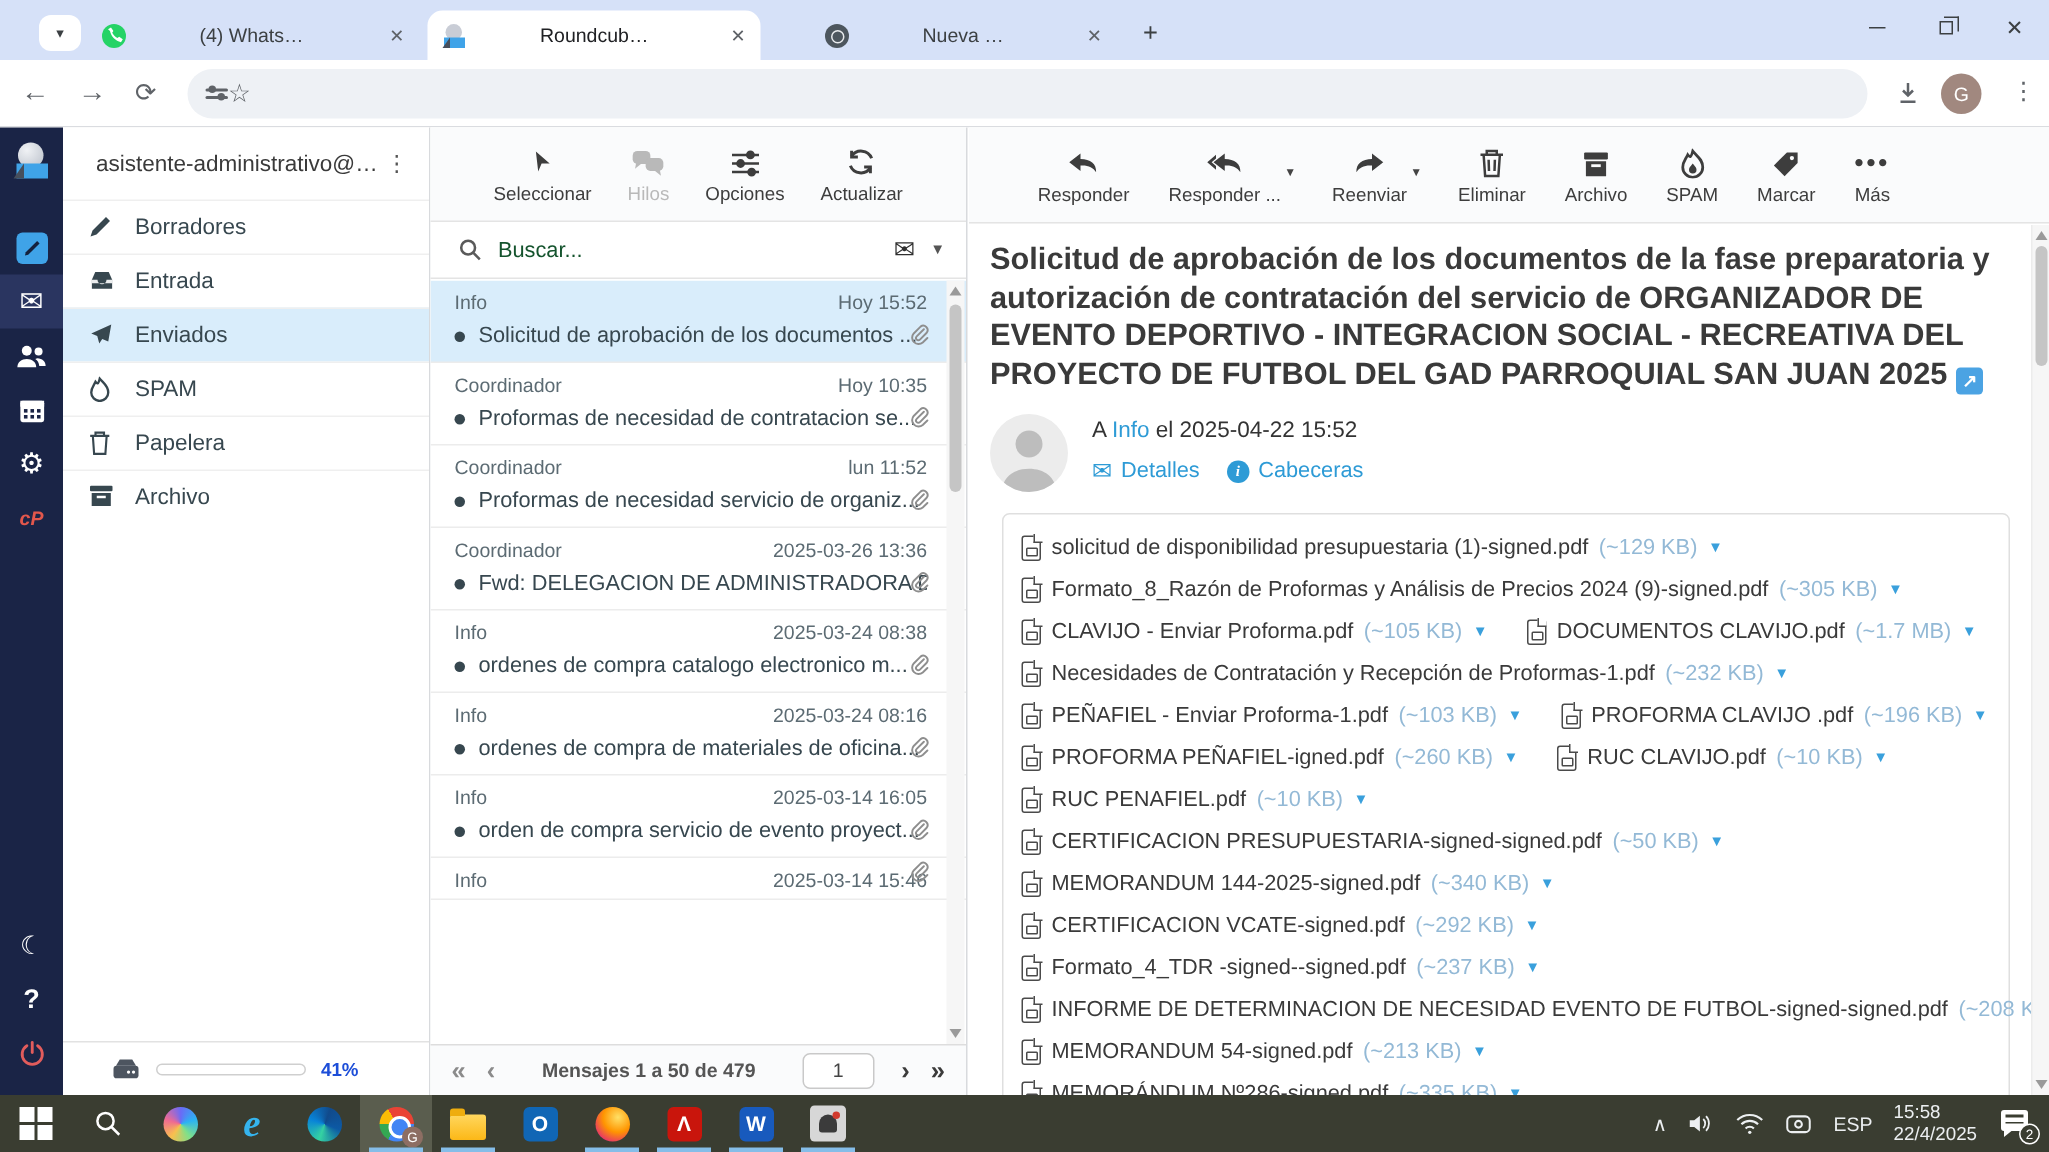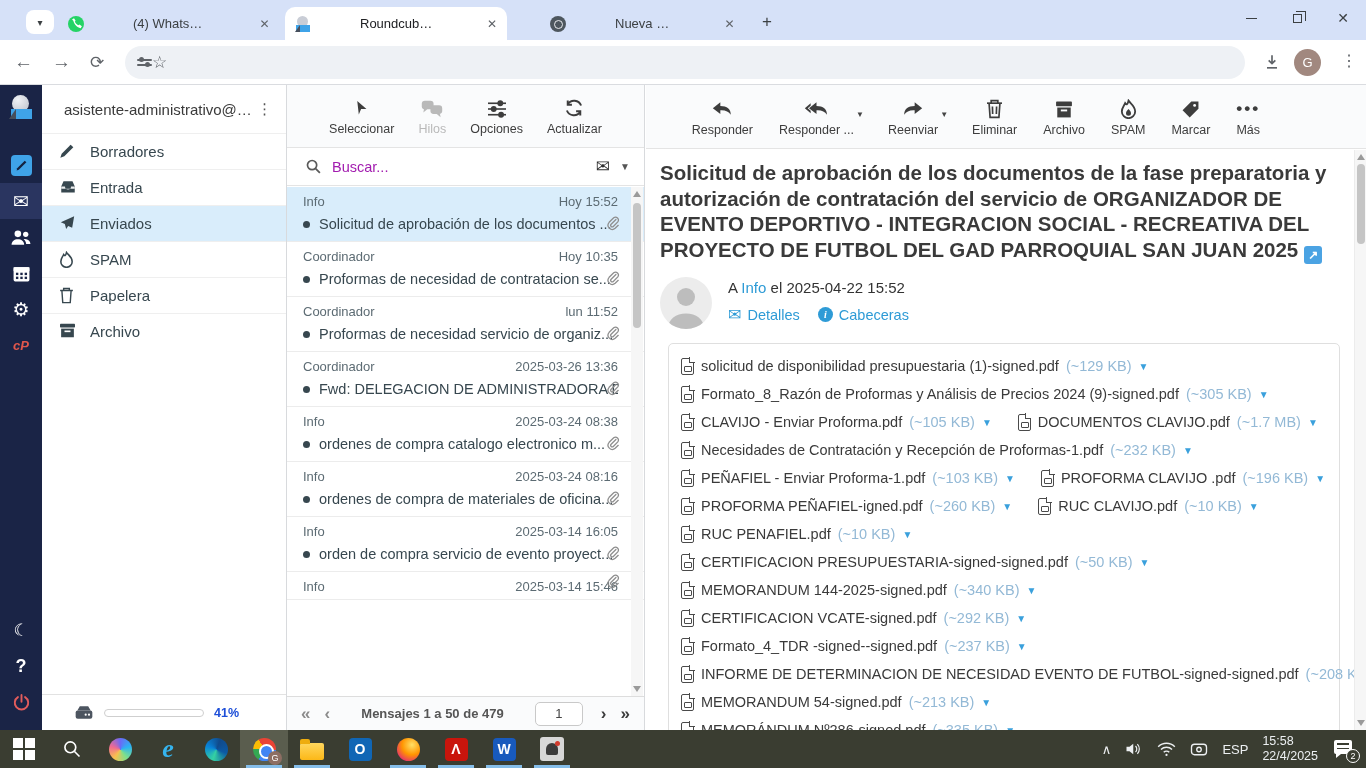--- a/index.html
+++ b/index.html
@@ -83,21 +83,21 @@
   .qpct{font-size:12.5px;color:#1d4ed8;font-weight:bold;}
 
   
   .listpane{position:absolute;left:287px;top:0;width:358px;height:645px;background:#fff;border-right:1px solid #d8dadd;}
   .ltoolbar{height:63px;background:#fafbfc;border-bottom:1px solid #e4e4e4;display:flex;align-items:center;justify-content:center;gap:24px;}
   .tbtn{position:relative;display:flex;flex-direction:column;align-items:center;gap:4px;color:#3d3d3d;font-size:12.5px;}
   .tbtn .ic{height:22px;display:flex;align-items:flex-end;color:#3d3d3d;}
   .tbtn.dis, .tbtn.dis .ic{color:#b9b9b9;}
   .tbtn .caret{position:absolute;right:-10px;top:13px;font-size:8px;color:#444;}
   .searchrow{height:38px;display:flex;align-items:center;padding:0 14px 0 18px;border-bottom:1px solid #e4e4e4;gap:10px;}
-  .searchrow .ph{flex:1;font-size:14.5px;color:#a21caf;}
+  .searchrow .ph{flex:1;font-size:14.5px;color:#14532d;}
   .searchrow .env{color:#2f2f2f;font-size:17px;}
   .searchrow .sv{color:#555;font-size:10px;}
   .mlist{position:absolute;left:0;top:102px;width:357px;height:509px;overflow:hidden;}
   .mrow{height:55px;padding:7px 26px 0 16px;border-bottom:1px solid #ececec;position:relative;}
   .mrow.selected{background:var(--sel);}
   .mline1{display:flex;justify-content:space-between;font-size:13px;color:#5c6b73;margin-bottom:7px;}
   .mline2{display:flex;align-items:center;gap:9px;font-size:14.5px;color:#37474f;}
   .dot{width:7px;height:7px;border-radius:50%;background:#37474f;flex:0 0 7px;}
   .msub{flex:1;white-space:nowrap;overflow:hidden;}
   .clip{color:#8e8e8e;position:absolute;right:24px;bottom:10px;}

